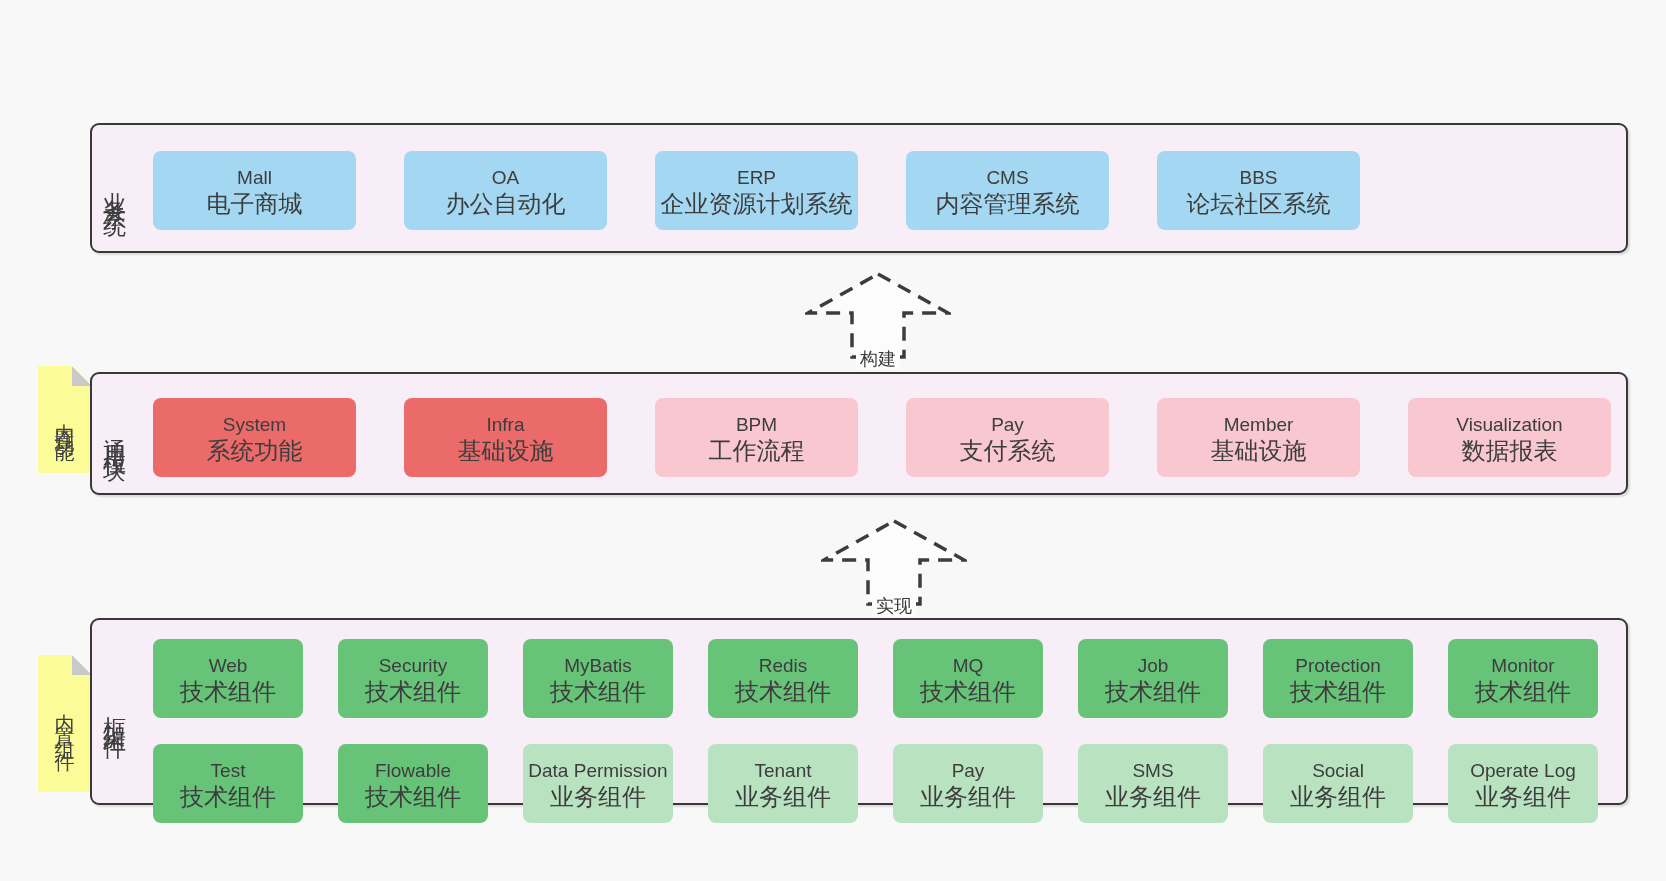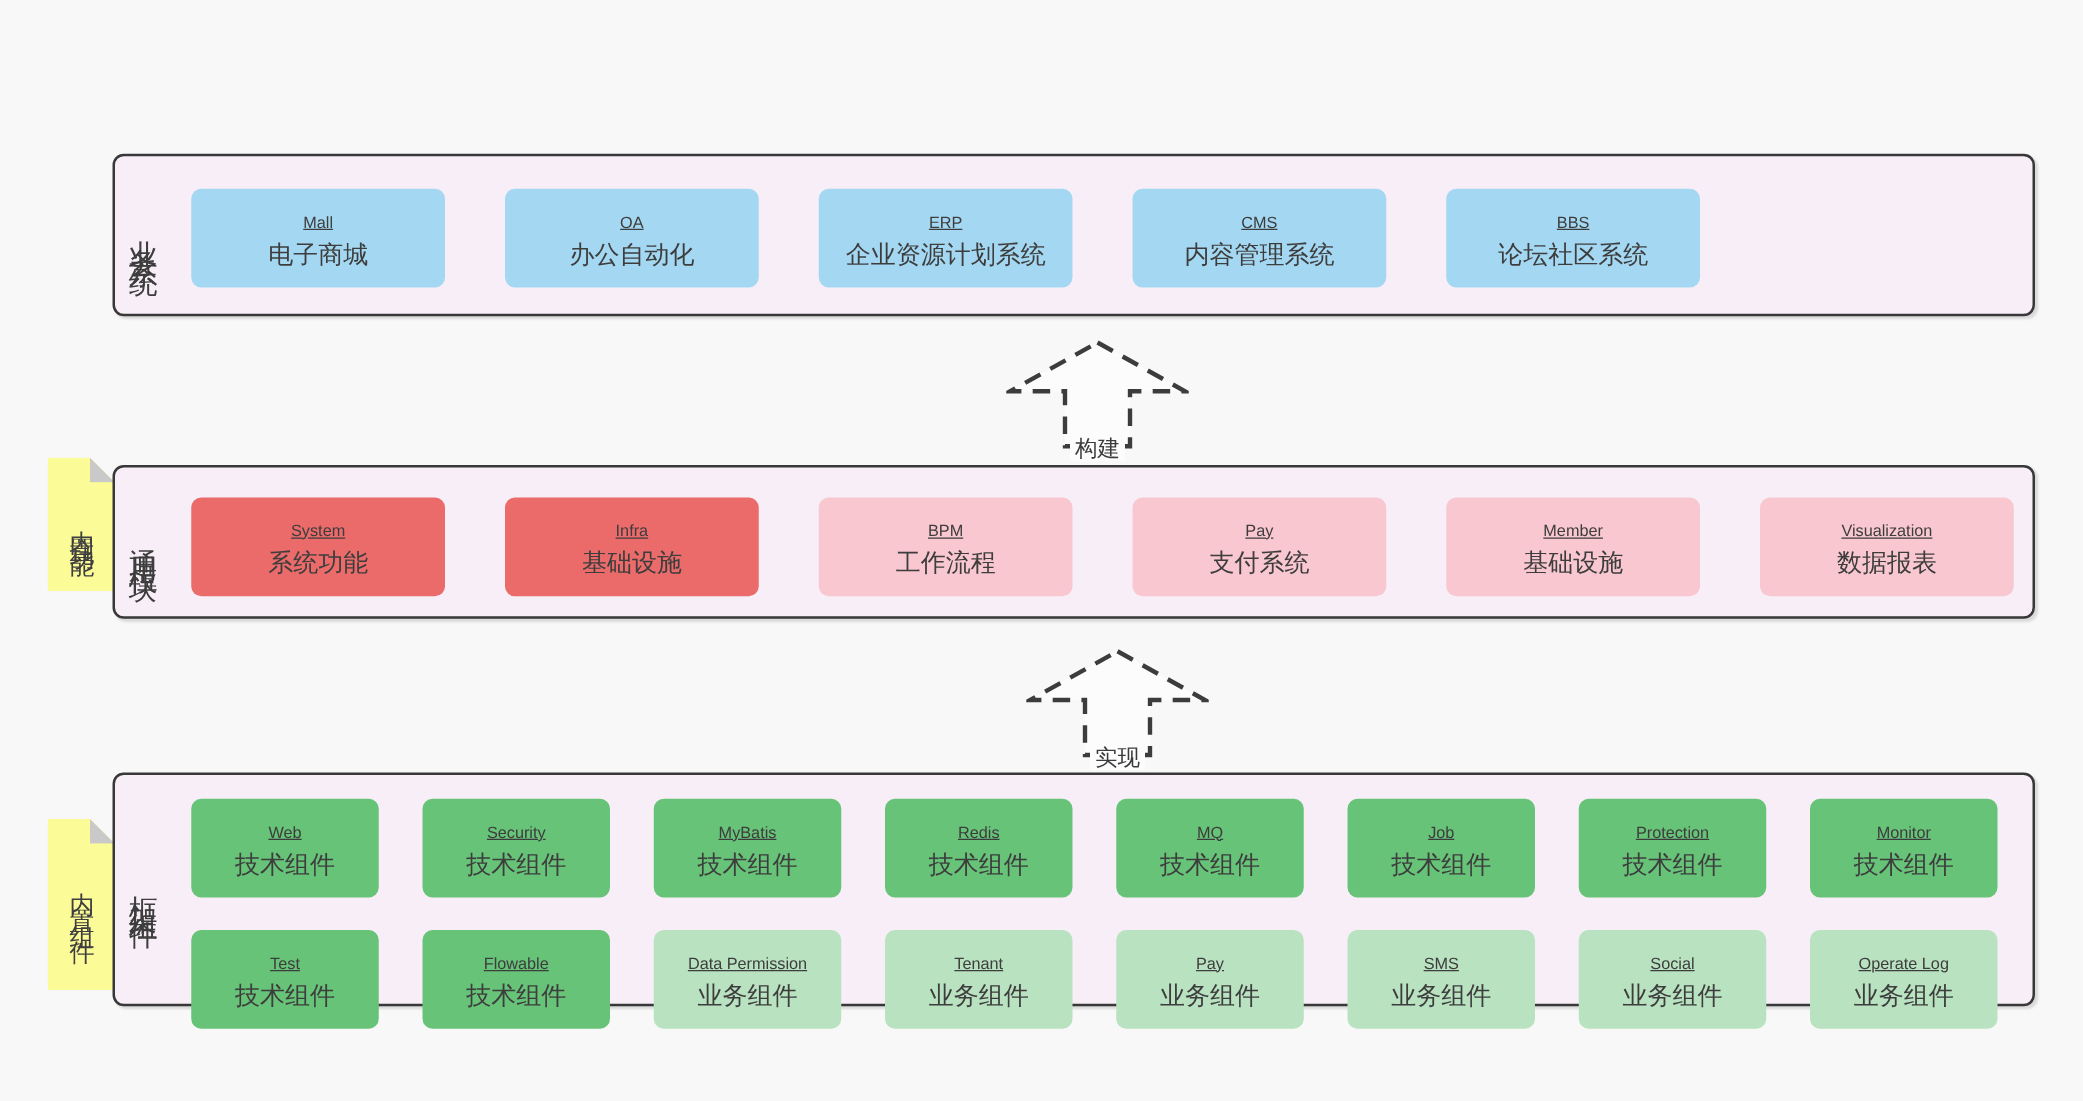--- a/index.html
+++ b/index.html
@@ -39,22 +39,22 @@
   .layer-3 .row{gap:35px;}
 
   
   .node{
     box-sizing:border-box;border-radius:8px;
     display:flex;flex-direction:column;justify-content:center;align-items:center;
     text-align:center;height:79px;
   }
   .layer-1 .node,.layer-2 .node{width:203px;}
   .layer-3 .node{width:150px;}
-  .node-title{font-size:13px;line-height:26px;text-decoration:underline;}
-  .node-subtitle{font-size:20px;line-height:26px;}
+  .node-title{font-size:19px;line-height:26px;}
+  .node-subtitle{font-size:24px;line-height:26px;}
   .node.blue{background:var(--blue,#a4d8f2);}
   .node.red{background:var(--red,#eb6a6a);}
   .node.pink{background:var(--pink,#f9c7d0);align-items:center;}
   .node.green{background:var(--green,#67c378);}
   .node.green-light{background:var(--green-light,#b9e2c1);}
 
   
   .sticky{
     position:absolute;width:54px;
     background:var(--sticky-bg,#fbfb98);

